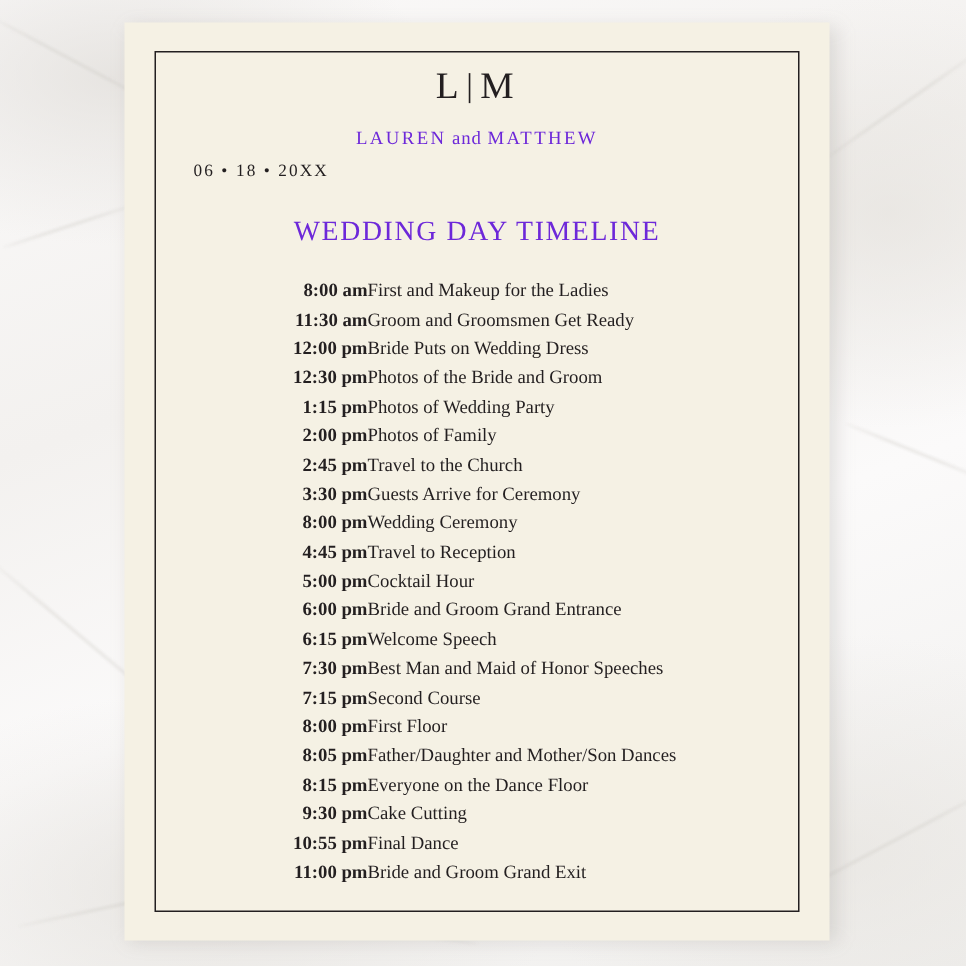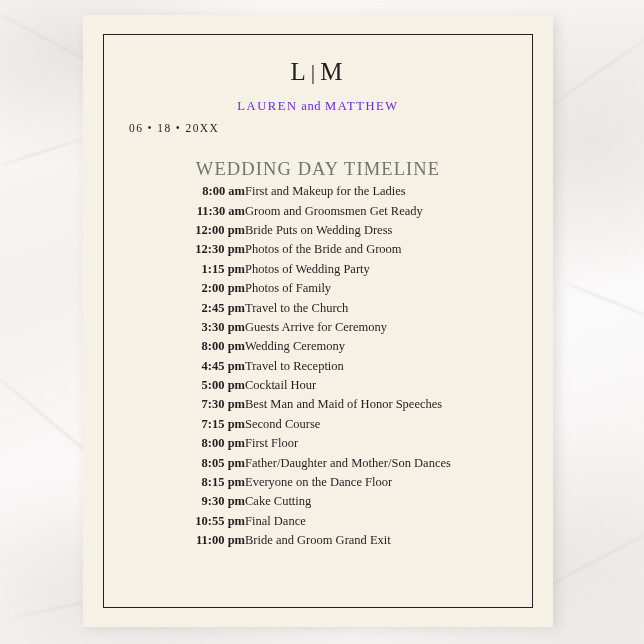--- a/index.html
+++ b/index.html
@@ -78,21 +78,21 @@
     box-sizing: border-box;
     padding: 30px 46px 20px 46px;
   }
 
   .monogram {
     text-align: center;
     font-family: "Liberation Serif", serif;
     font-size: 25px;
     letter-spacing: 3px;
     color: #231f20;
-    margin-top: 14px;
+    margin-top: 0;
     line-height: 1;
   }
   .monogram .bar {
     font-size: 22px;
     position: relative;
     top: -1px;
     padding: 0 2px;
   }
 
   .names {
@@ -115,26 +115,26 @@
     letter-spacing: 1.4px;
     color: #231f20;
     margin-top: 8px;
   }
 
   .doc-title {
     text-align: center;
     font-family: "Liberation Serif", serif;
     font-size: 18.5px;
     letter-spacing: 1.1px;
-    color: #737373;
+    color: #6d28d9;
     margin-top: 25px;
   }
 
   .timeline {
-    margin-top: 2px;
+    margin-top: 18px;
     width: 100%;
     border-collapse: collapse;
   }
   .timeline tr { height: 19.4px; }
   .timeline td {
     padding: 0;
     vertical-align: middle;
     color: #231f20;
   }
   .t-time {
@@ -224,20 +224,28 @@
           </tr>
           <tr>
             <td class="t-time">4:45 pm</td>
             <td class="t-event">Travel to Reception</td>
           </tr>
           <tr>
             <td class="t-time">5:00 pm</td>
             <td class="t-event">Cocktail Hour</td>
           </tr>
           <tr>
+            <td class="t-time">6:00 pm</td>
+            <td class="t-event">Bride and Groom Grand Entrance</td>
+          </tr>
+          <tr>
+            <td class="t-time">6:15 pm</td>
+            <td class="t-event">Welcome Speech</td>
+          </tr>
+          <tr>
             <td class="t-time">7:30 pm</td>
             <td class="t-event">Best Man and Maid of Honor Speeches</td>
           </tr>
           <tr>
             <td class="t-time">7:15 pm</td>
             <td class="t-event">Second Course</td>
           </tr>
           <tr>
             <td class="t-time">8:00 pm</td>
             <td class="t-event">First Floor</td>

